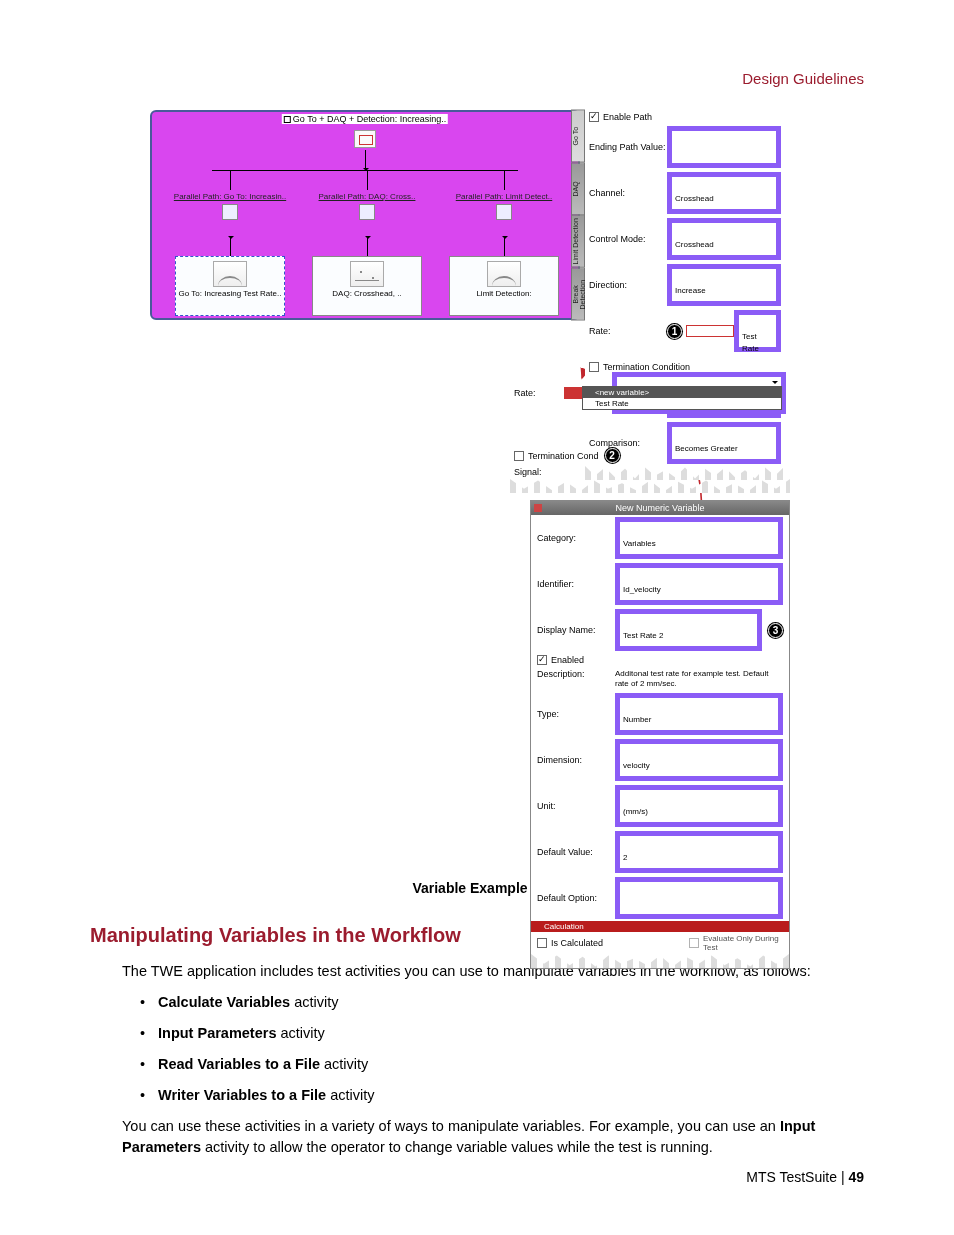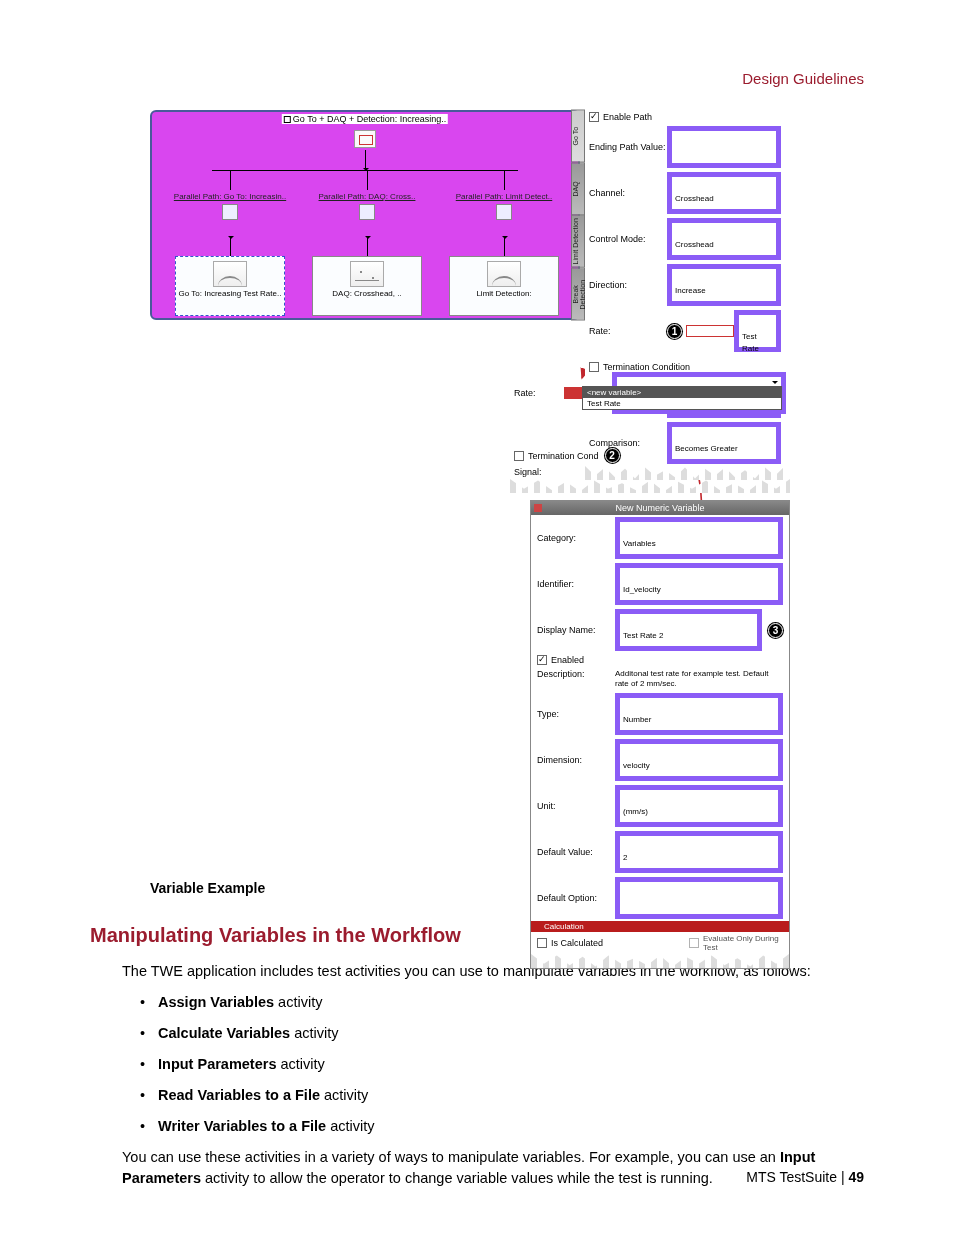--- a/index.html
+++ b/index.html
@@ -108,41 +108,41 @@
   
   .popout{
     position:absolute; left:360px; top:260px; width:280px; font-size:9px;
   }
   .popout .prow{padding:2px 4px;}
   .popout .dd{position:relative;}
   .popout .dd::after{content:"";position:absolute;right:3px;top:4px;border:3px solid transparent;border-top-color:#000;}
   .ddlist{
     position:absolute;left:72px;top:16px;width:200px;border:1px solid #555;background:#fff;font-size:8px;
   }
-  .ddlist .opt{padding:1px 4px;}
+  .ddlist .opt{padding:1px 12px;}
   .ddlist .opt.sel{background:#555;color:#fff;}
   
   .nvdlg{
     position:absolute; left:380px; top:390px; width:260px; font-size:9px;
     border:1px solid #888;background:#fff;
   }
   .nvdlg .titlebar{
     background:linear-gradient(#888,#666);color:#fff;font-size:9px;
     text-align:center;height:14px;line-height:14px;position:relative;
   }
   .nvdlg .titlebar .tdot{position:absolute;left:3px;top:3px;width:8px;height:8px;background:#c44;}
   .nvdlg .prow{padding:2px 6px;}
   .nvdlg .plab{width:78px;}
   .nvdlg .sect{background:#b91c1c;color:#fff;font-size:8px;padding:1px 13px;}
   .desc{font-size:8px;line-height:10px;}
   
   svg.arrows{position:absolute;left:0;top:0;pointer-events:none;}
   
   .caption{
-    clear:both; text-align:left; font-weight:bold; font-size:14px;
+    clear:both; text-align:center; font-weight:bold; font-size:14px;
     margin-top: 560px;
   }
   
   h2.sec{
     color:#9b1c2e; font-size:20px; font-weight:bold; margin-top:28px; margin-bottom:14px;
   }
   .bodytext{font-size:14.5px;line-height:1.45;margin-left:32px;}
   .bodytext p{margin:10px 0;}
   ul.bl{list-style:none;margin:8px 0 10px 18px;}
   ul.bl li{position:relative;padding-left:18px;margin:10px 0;font-size:14.5px;}
@@ -345,21 +345,20 @@
     </div>
 
     <div class="caption">Variable Example</div>
   </div>
 
   <h2 class="sec">Manipulating Variables in the Workflow</h2>
 
   <div class="bodytext">
     <p>The TWE application includes test activities you can use to manipulate variables in the workflow, as follows:</p>
     <ul class="bl">
-      <li><b>Assign Variables</b><span> activity</span></li>
       <li><b>Calculate Variables</b><span> activity</span></li>
       <li><b>Input Parameters</b><span> activity</span></li>
       <li><b>Read Variables to a File</b><span> activity</span></li>
       <li><b>Writer Variables to a File</b><span> activity</span></li>
     </ul>
     <p>
       <span>You can use these activities in a variety of ways to manipulate variables. For example, you can use an </span><b>Input Parameters</b><span> activity to allow the operator to change variable values while the test is running.</span>
     </p>
   </div>
 

